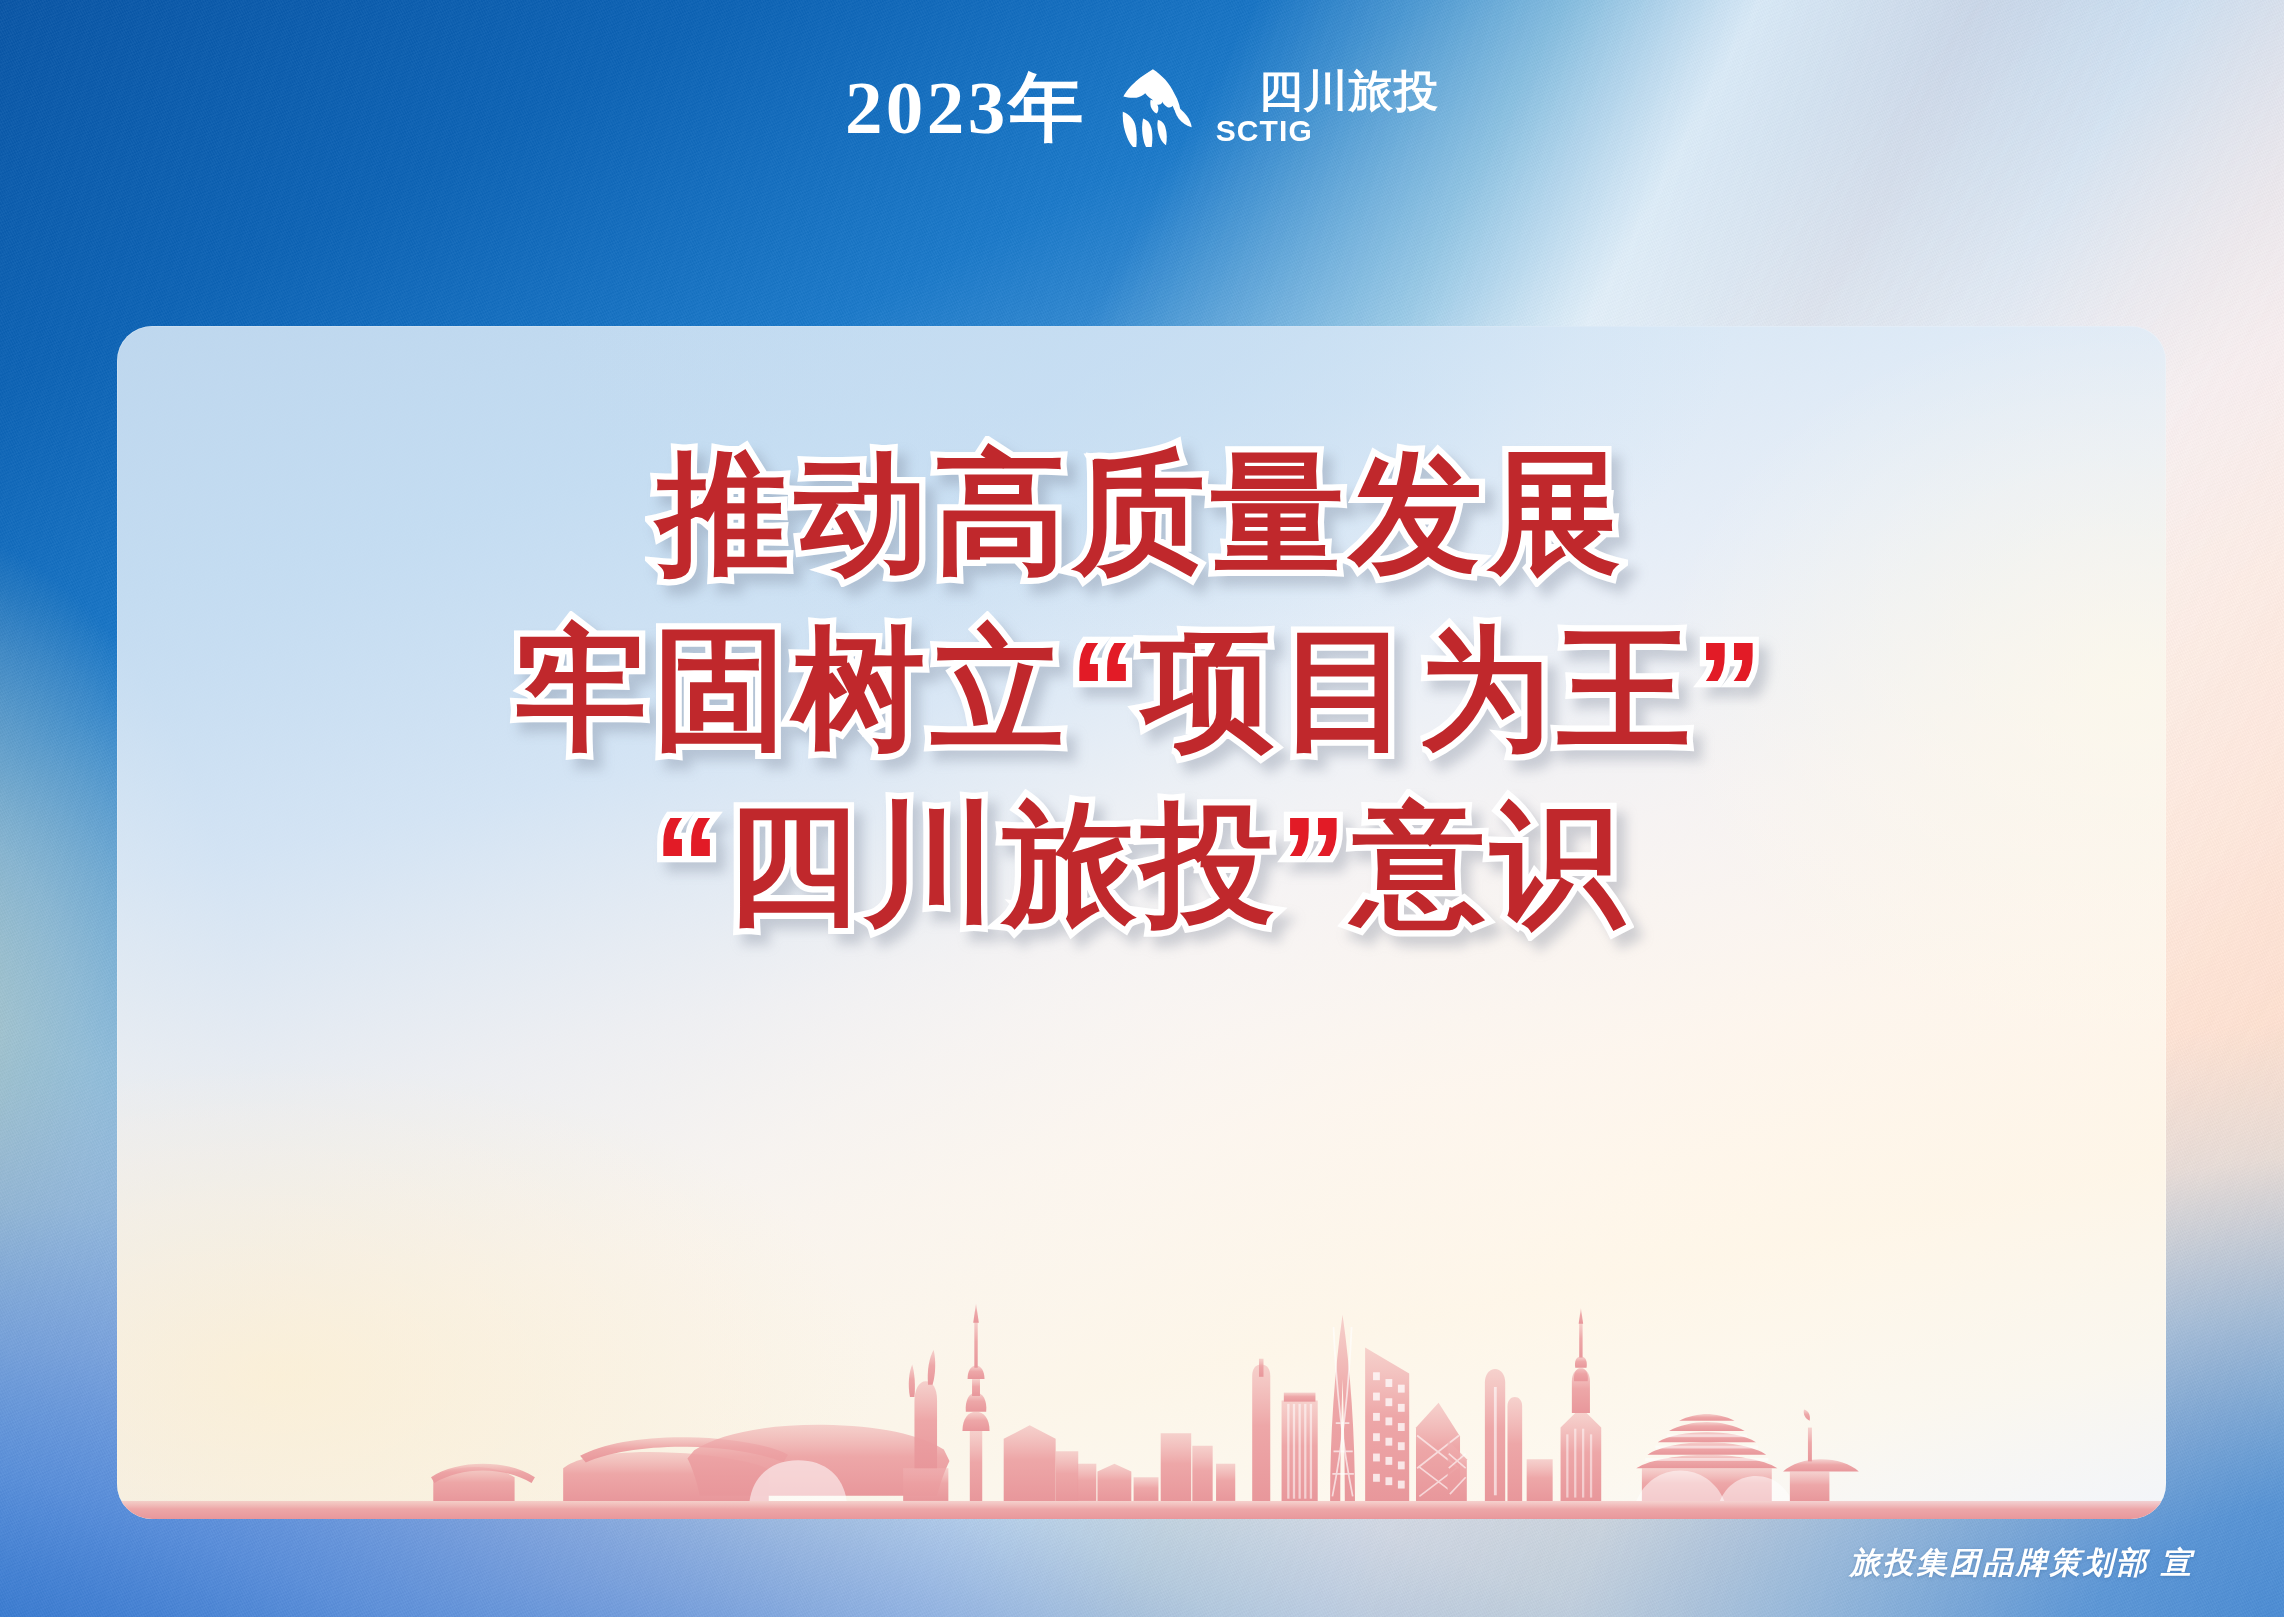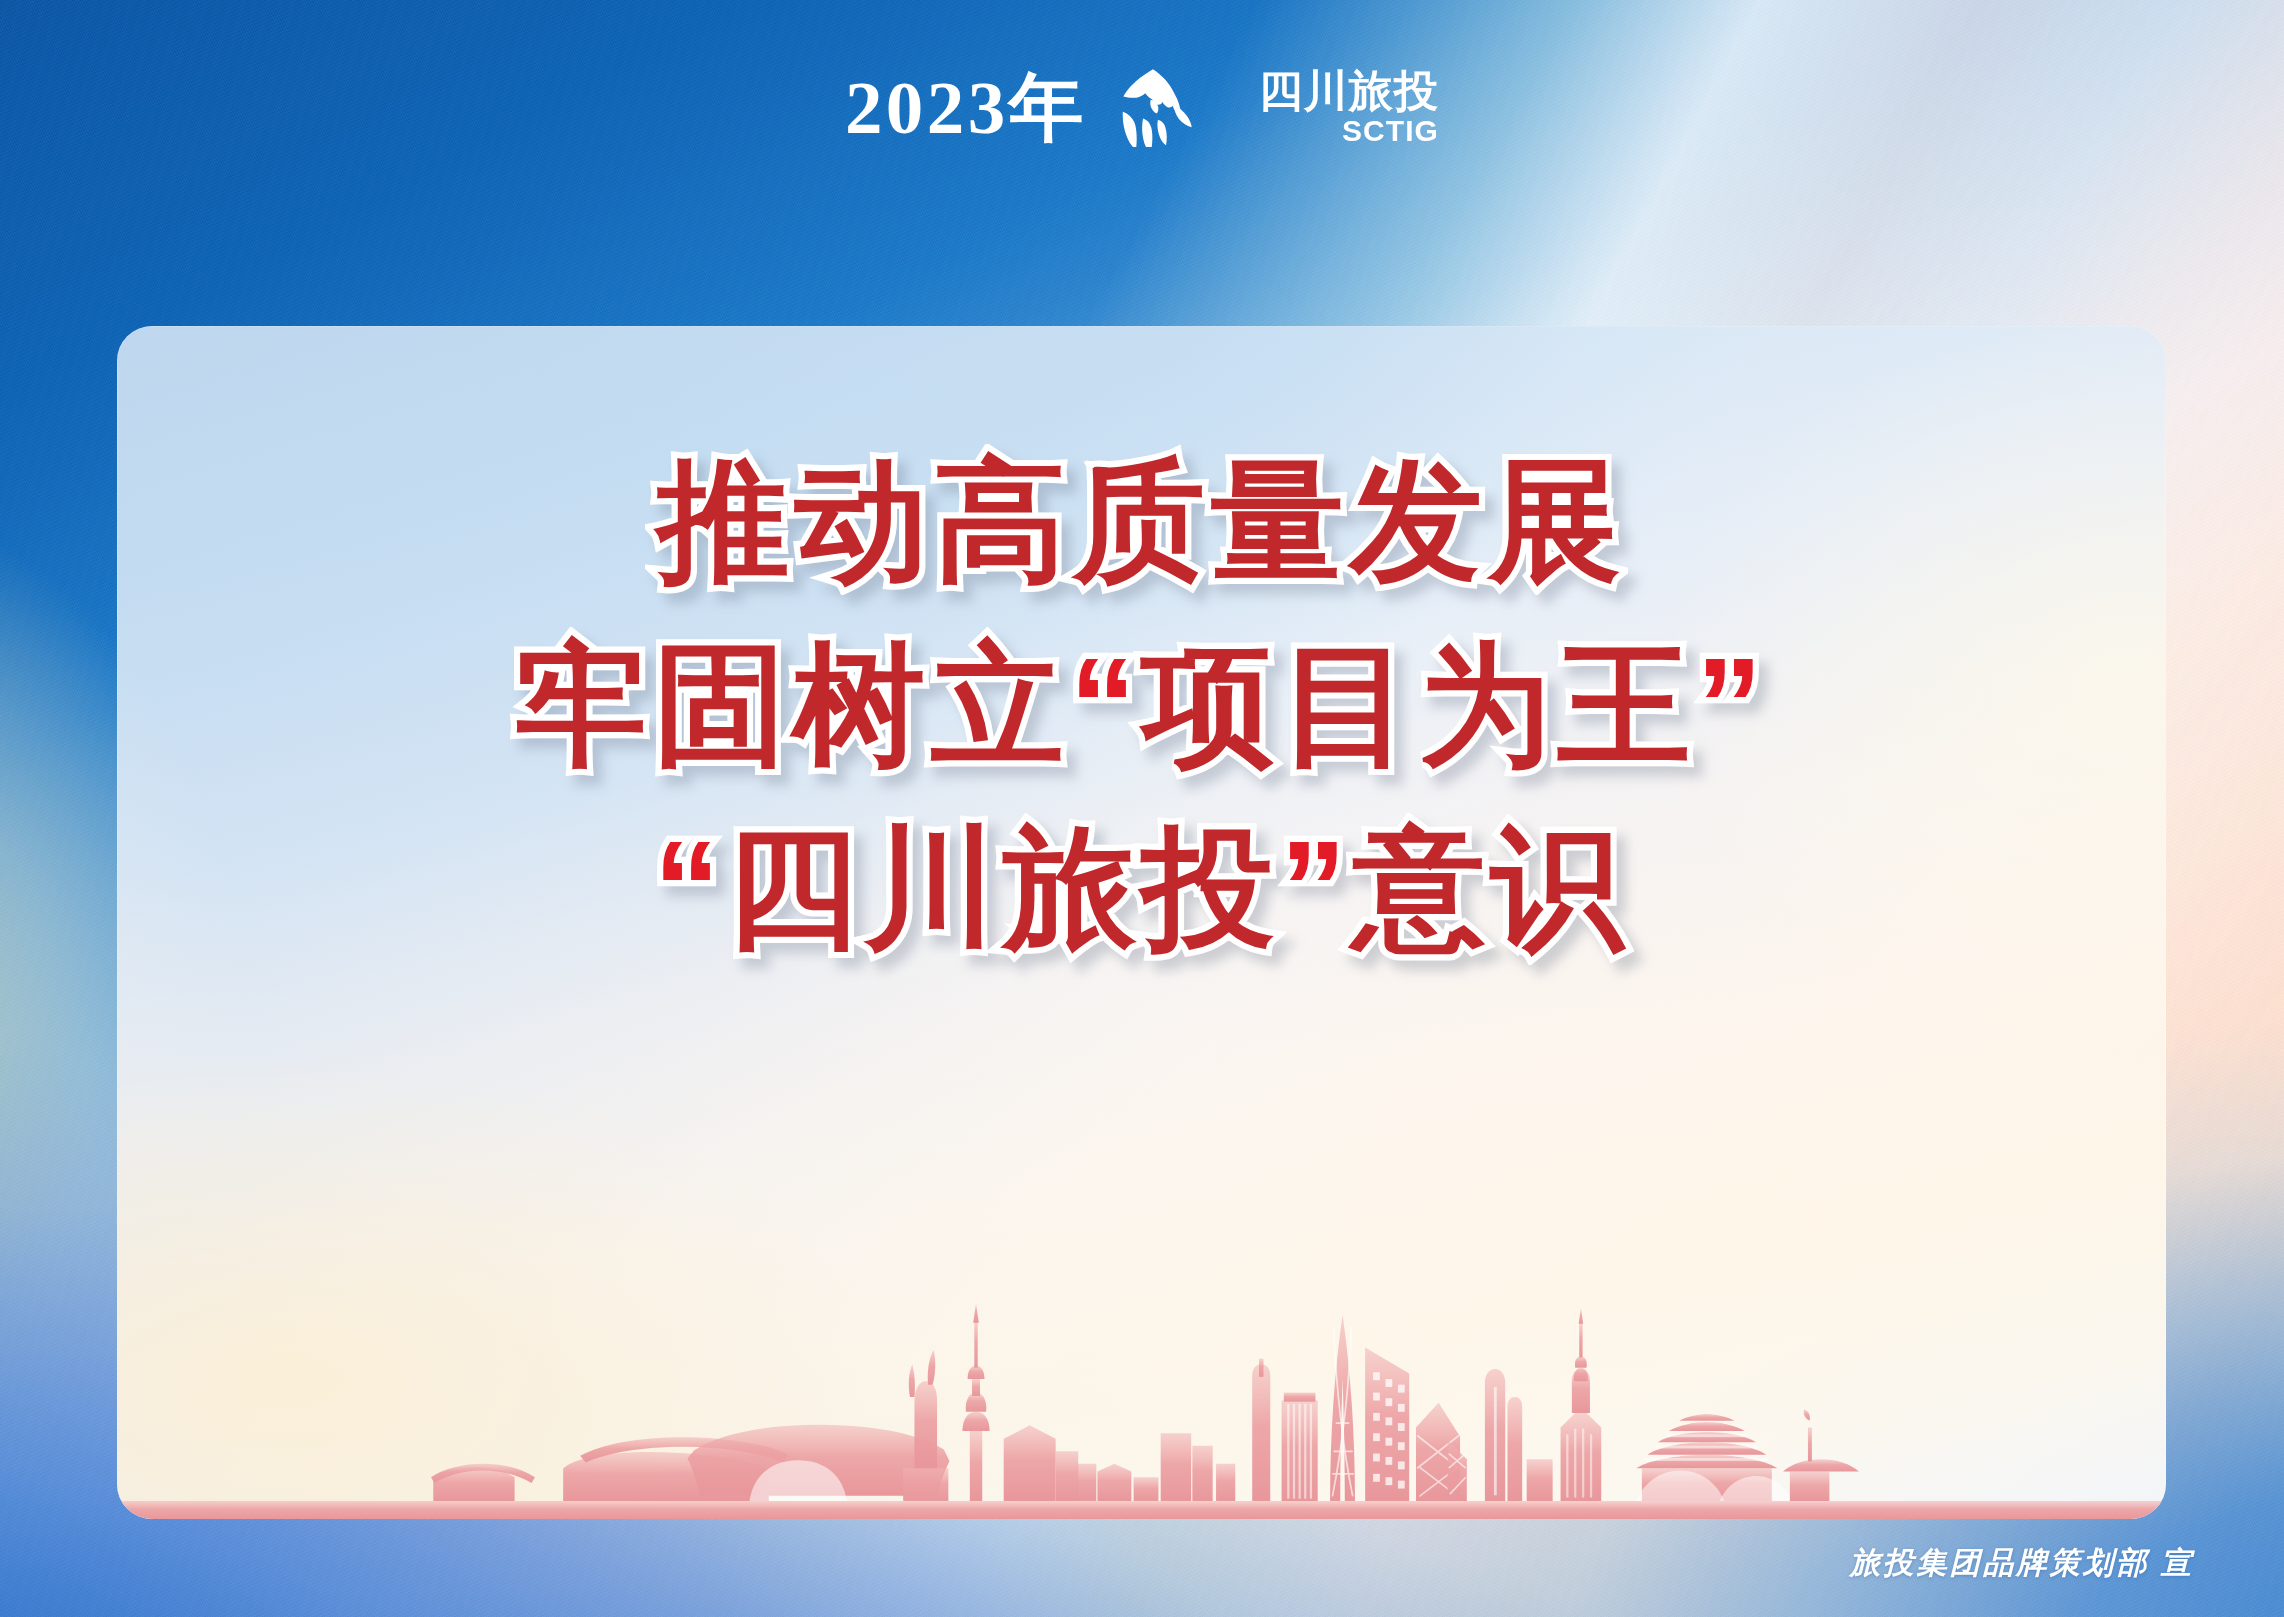--- a/index.html
+++ b/index.html
@@ -105,21 +105,20 @@
     background-image:
       repeating-linear-gradient(62deg, rgba(255,255,255,.10) 0px, rgba(255,255,255,.10) 1.1px, rgba(0,0,0,.05) 1.1px, rgba(0,0,0,.05) 2.3px),
       repeating-linear-gradient(-24deg, rgba(255,255,255,.07) 0px, rgba(255,255,255,.07) 1.7px, rgba(0,0,0,.04) 1.7px, rgba(0,0,0,.04) 3.4px);
   }
 
   
   #header{
     position:absolute;left:0;top:0;width:100%;height:215px;
     display:flex;align-items:center;justify-content:center;gap:32px;
     z-index:6;
-    text-align:right;
   }
   .hdr-text{
     font-family:"Liberation Serif","DejaVu Serif",serif;
     font-weight:700;
     color:#ffffff;
     font-size:75px;
     line-height:1;
     letter-spacing:3.4px;
     white-space:nowrap;
   }
@@ -182,21 +181,21 @@
     text-align:center;
   }
   .hl-line{
     font-family:"Liberation Sans","DejaVu Sans",sans-serif;
     font-weight:700;
     color:#c0282c;
     font-size:133px;
     line-height:1.26;
     letter-spacing:5.6px;
     white-space:nowrap;
-    margin:16px;
+    margin:8px;
     -webkit-text-stroke:12.4px #ffffff;
     paint-order:stroke fill;
     filter:drop-shadow(9px 10.2px 5.6px rgba(110,120,140,.30));
   }
   .hl-line .q{color:#e21b26;}
 
   
   #footer{
     position:absolute;right:90px;bottom:33px;
     z-index:7;

